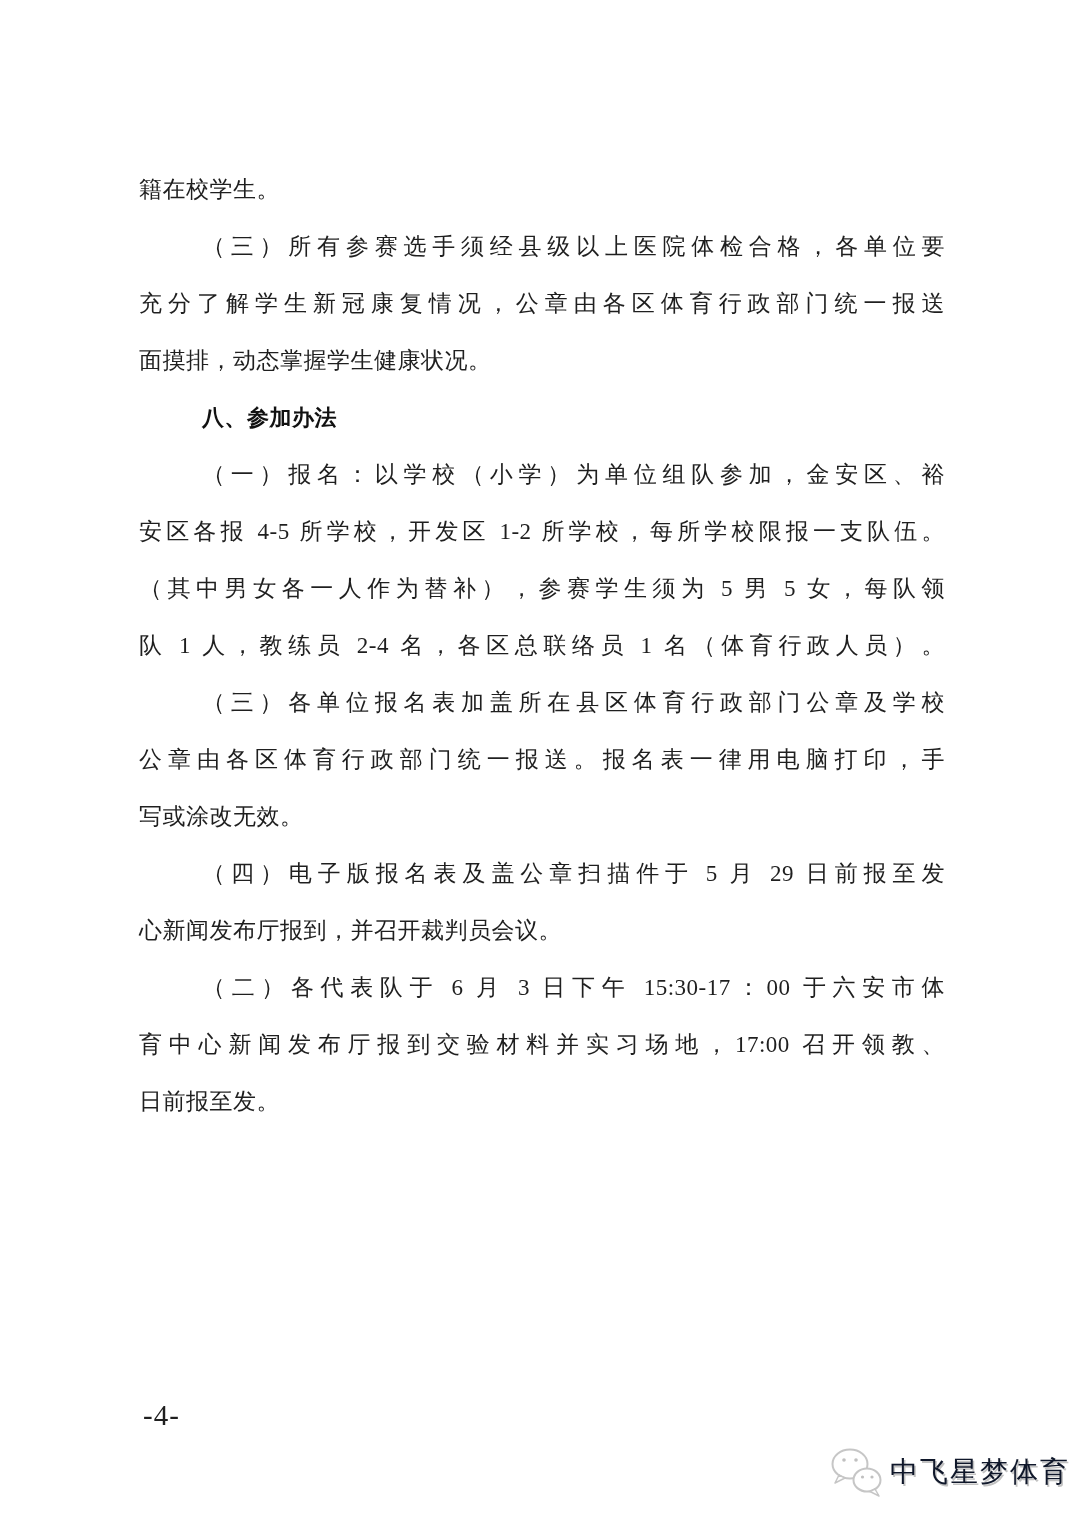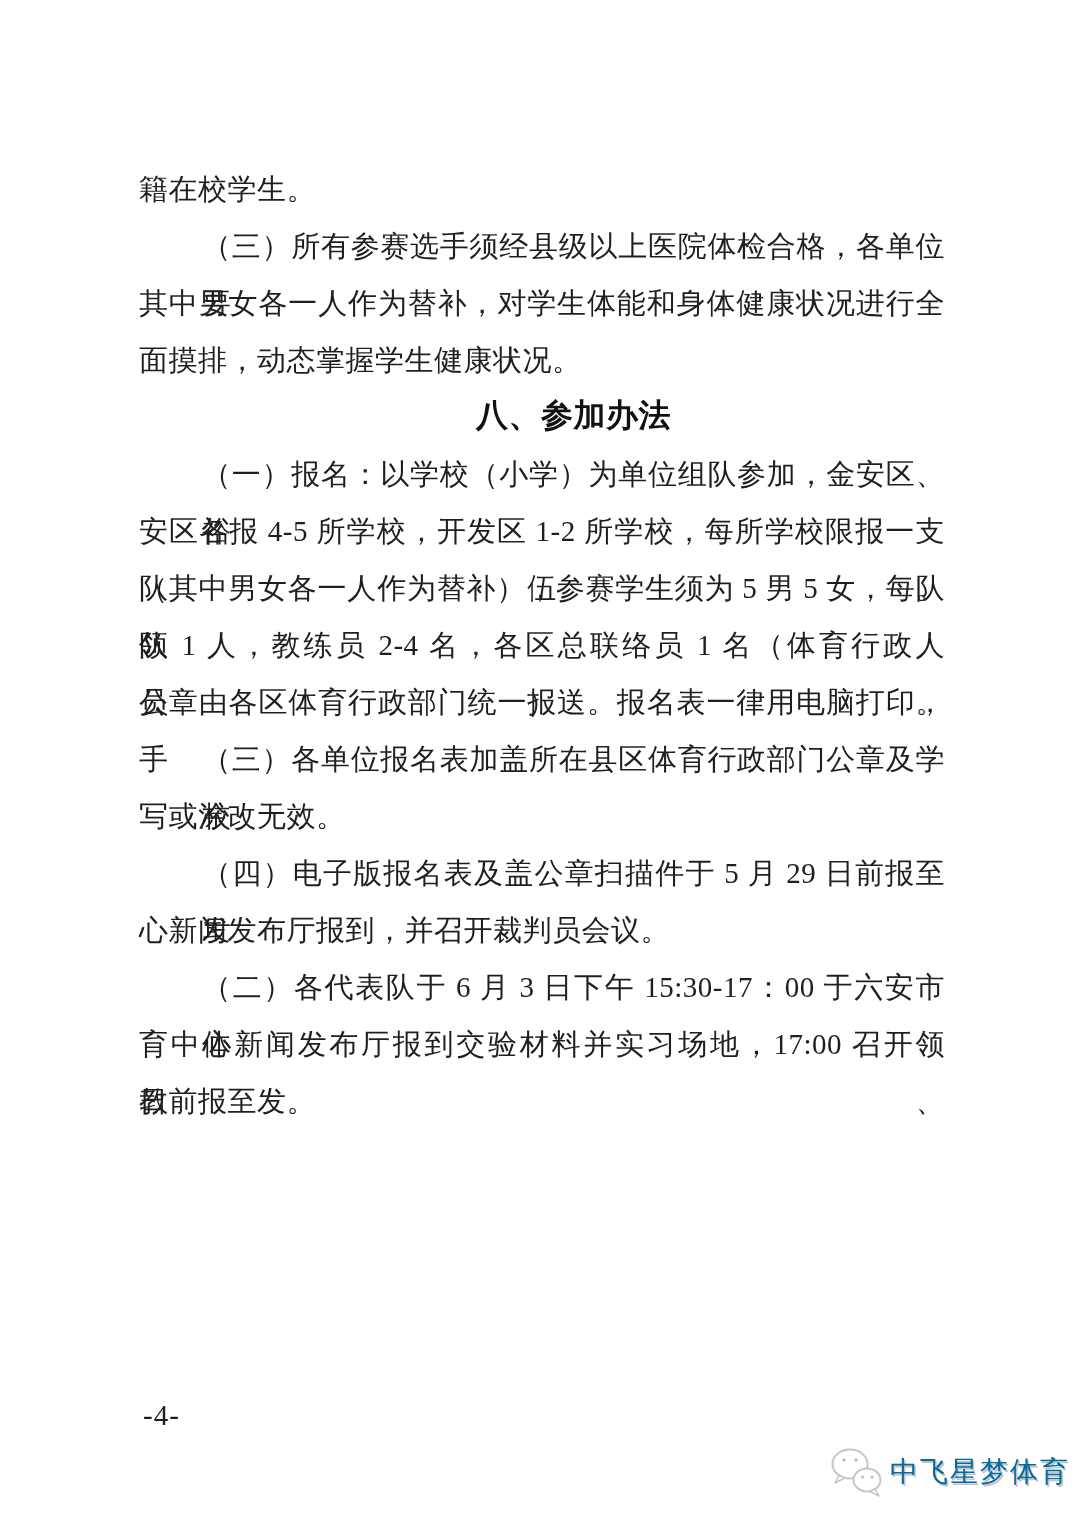--- a/index.html
+++ b/index.html
@@ -23,38 +23,37 @@
   .doc-body {
     position: absolute;
     left: 139px;
     top: 161px;
     width: 806px;
     color: #1f1f1f;
   }
   .line {
     height: 57px;
     line-height: 57px;
-    font-size: 29px;
+    font-size: 23px;
     white-space: nowrap;
     letter-spacing: 0.5px;
   }
   .line.just {
     white-space: normal;
     text-align: justify;
     text-align-last: justify;
   }
   .line.indent {
     padding-left: 63px;
   }
   .line.heading {
-    font-family: Liberation Mono, monospace;
+    font-family: Liberation Sans, sans-serif;
     font-weight: bold;
     color: #111111;
-    font-size: 32px;
-    text-align: center;
+    font-size: 22px;
   }
   .page-number {
     position: absolute;
     left: 143px;
     top: 1393px;
     height: 44px;
     line-height: 44px;
     font-size: 29px;
     color: #1f1f1f;
     letter-spacing: 1px;
@@ -69,42 +68,42 @@
   }
   .wm-icon {
     width: 54px;
     height: 50px;
     flex: 0 0 auto;
   }
   .wm-text {
     font-family: Liberation Mono, monospace;
     font-size: 28px;
     letter-spacing: 2px;
-    color: #0369a1;
+    color: #0f172a;
     text-shadow: 1.5px 1.5px 0 #c2c2c2, -0.5px -0.5px 0 #ececec;
     white-space: nowrap;
   }
 </style>
 </head>
 <body>
 
 <div class="page">
 
   <div class="doc-body">
       <div class="line">籍在校学生。</div>
       <div class="line indent just">（三）所有参赛选手须经县级以上医院体检合格，各单位要</div>
-      <div class="line just">其中男女各一人作为替补，对学生体能和身体健康状况进行全</div>
+      <div class="line just">充分了解学生新冠康复情况，公章由各区体育行政部门统一报送</div>
       <div class="line">面摸排，动态掌握学生健康状况。</div>
       <div class="line indent heading">八、参加办法</div>
       <div class="line indent just">（一）报名：以学校（小学）为单位组队参加，金安区、裕</div>
       <div class="line just">安区各报 4-5 所学校，开发区 1-2 所学校，每所学校限报一支队伍。</div>
       <div class="line just">（其中男女各一人作为替补），参赛学生须为 5 男 5 女，每队领</div>
       <div class="line just">队 1 人，教练员 2-4 名，各区总联络员 1 名（体育行政人员）。</div>
+      <div class="line indent just">（三）各单位报名表加盖所在县区体育行政部门公章及学校</div>
       <div class="line just">公章由各区体育行政部门统一报送。报名表一律用电脑打印，手</div>
-      <div class="line indent just">（三）各单位报名表加盖所在县区体育行政部门公章及学校</div>
       <div class="line">写或涂改无效。</div>
       <div class="line indent just">（四）电子版报名表及盖公章扫描件于 5 月 29 日前报至发</div>
       <div class="line">心新闻发布厅报到，并召开裁判员会议。</div>
       <div class="line indent just">（二）各代表队于 6 月 3 日下午 15:30-17：00 于六安市体</div>
       <div class="line just">育中心新闻发布厅报到交验材料并实习场地，17:00 召开领教、</div>
       <div class="line">日前报至发。</div>
     </div>
 
   <div class="page-number">-4-</div>
 

